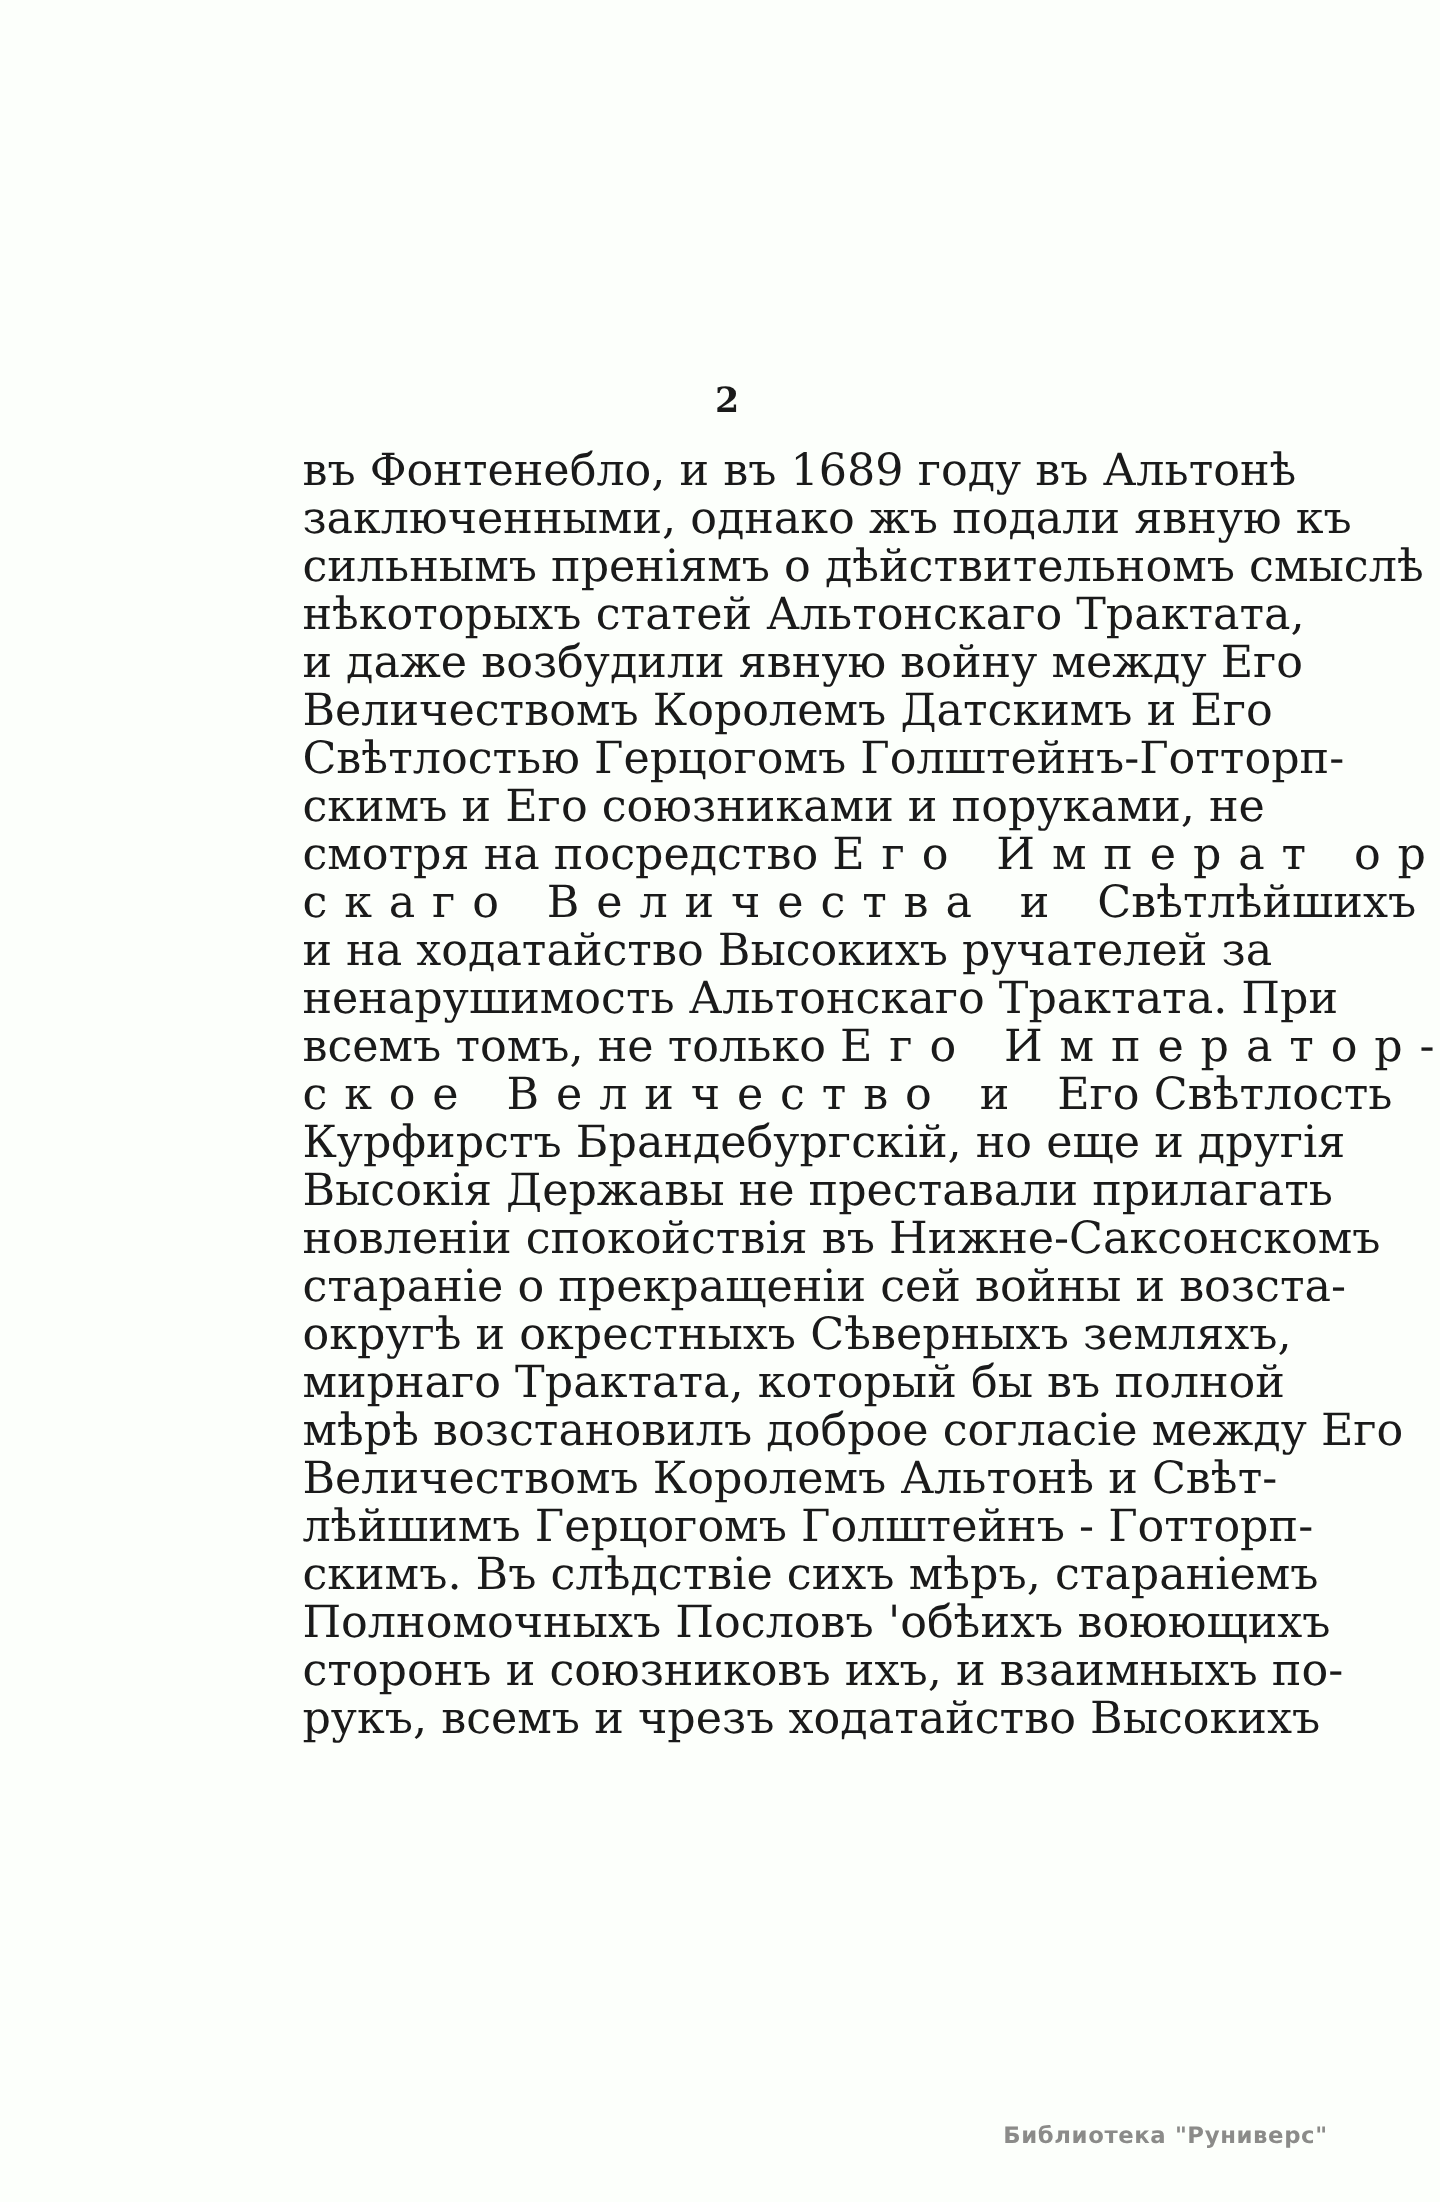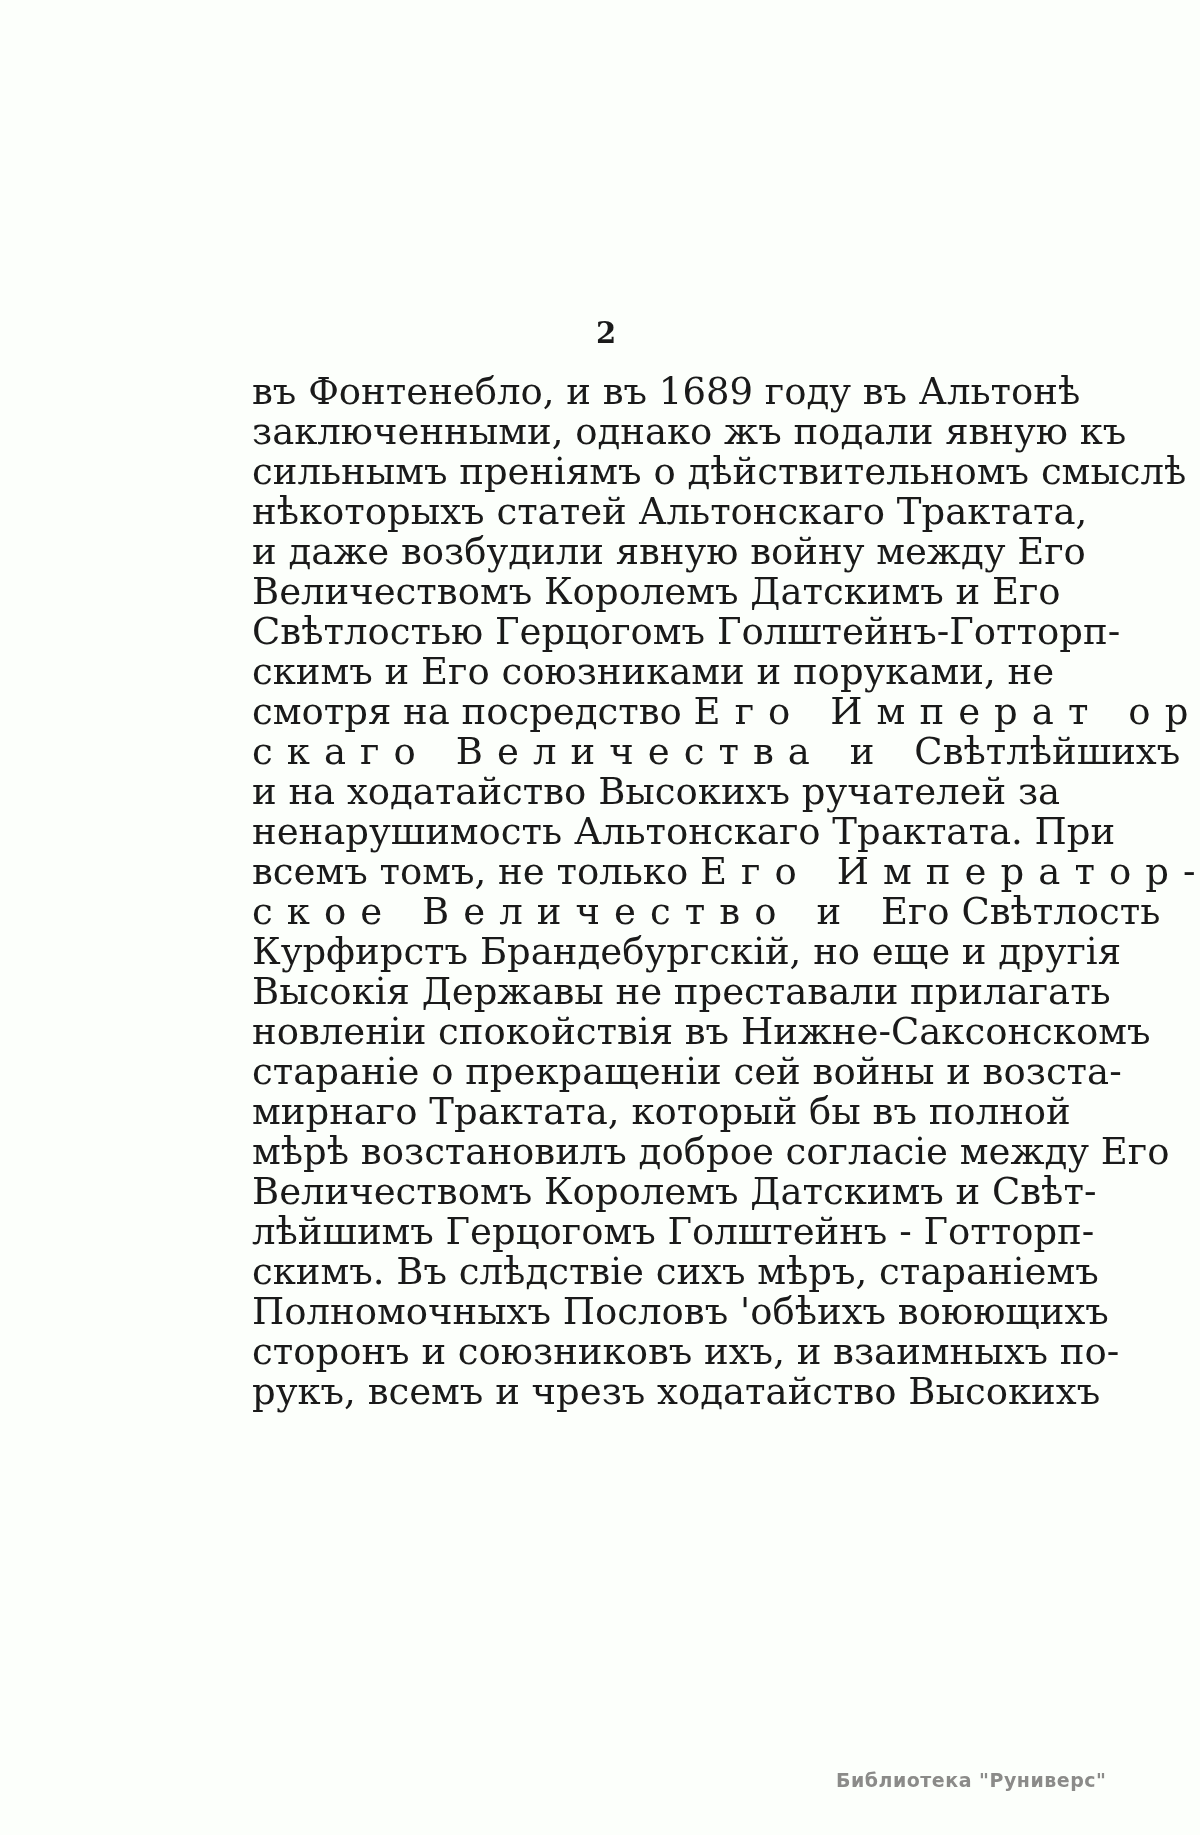--- a/index.html
+++ b/index.html
@@ -73,23 +73,24 @@
       <div class="line"><span>смотря на посредство </span><span class="sp">Его Императ ор-</span></div>
       <div class="line"><span class="sp">скаго Величества и </span><span>Свѣтлѣйшихъ</span></div>
       <div class="line"><span>и на ходатайство Высокихъ ручателей за</span></div>
       <div class="line"><span>ненарушимость Альтонскаго Трактата. При</span></div>
       <div class="line"><span>всемъ томъ, не только </span><span class="sp">Его Император-</span></div>
       <div class="line"><span class="sp">ское Величество и </span><span>Его Свѣтлость</span></div>
       <div class="line"><span>Курфирстъ Брандебургскій, но еще и другія</span></div>
       <div class="line"><span>Высокія Державы не преставали прилагать</span></div>
       <div class="line"><span>новленіи спокойствія въ Нижне-Саксонскомъ</span></div>
       <div class="line"><span>стараніе о прекращеніи сей войны и возста-</span></div>
+      <div class="line"><span>округѣ и окрестныхъ Сѣверныхъ земляхъ,</span></div>
       <div class="line"><span>мирнаго Трактата, который бы въ полной</span></div>
       <div class="line"><span>мѣрѣ возстановилъ доброе согласіе между Его</span></div>
-      <div class="line"><span>Величествомъ Королемъ Датскимъ и Свѣт-</span></div>
+      <div class="line"><span>Величествомъ Королемъ Альтонѣ и Свѣт-</span></div>
       <div class="line"><span>лѣйшимъ Герцогомъ Голштейнъ - Готторп-</span></div>
       <div class="line"><span>скимъ. Въ слѣдствіе сихъ мѣръ, стараніемъ</span></div>
       <div class="line"><span>Полномочныхъ Пословъ 'обѣихъ воюющихъ</span></div>
       <div class="line"><span>сторонъ и союзниковъ ихъ, и взаимныхъ по-</span></div>
       <div class="line"><span>рукъ, всемъ и чрезъ ходатайство Высокихъ</span></div>
     </div>
 
   <div class="watermark">Библиотека "Руниверс"</div>
 </div>
 

